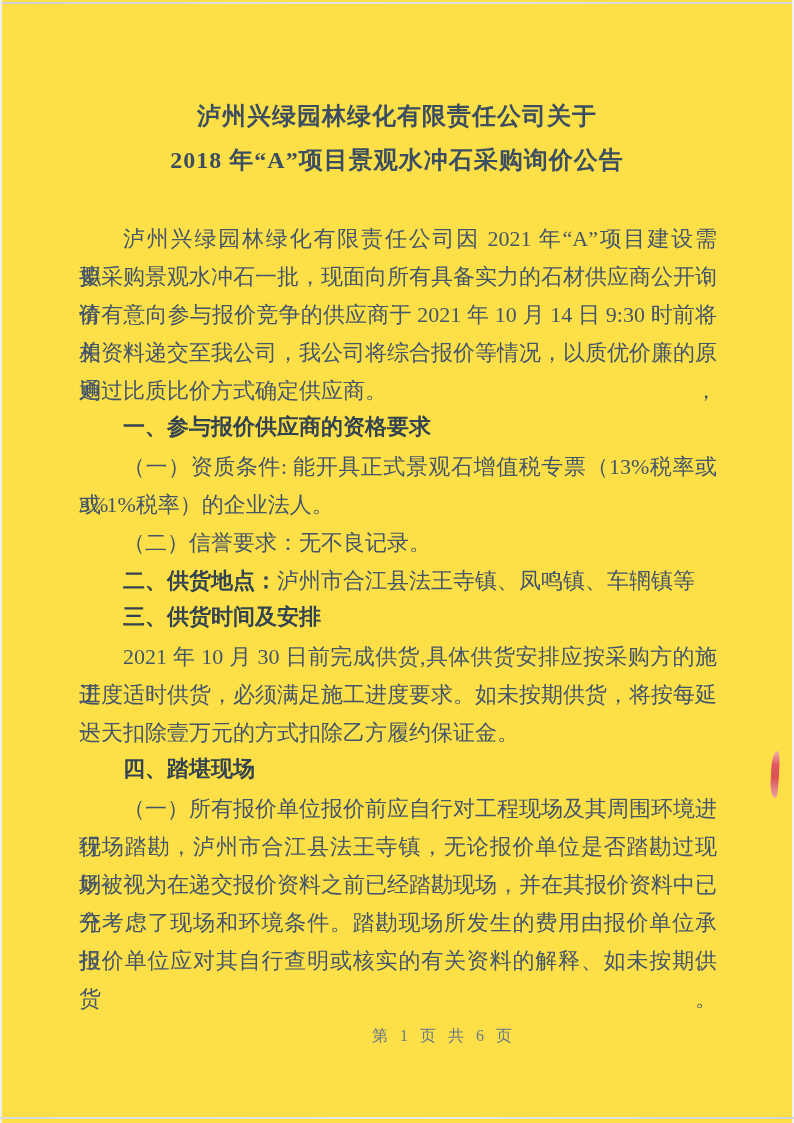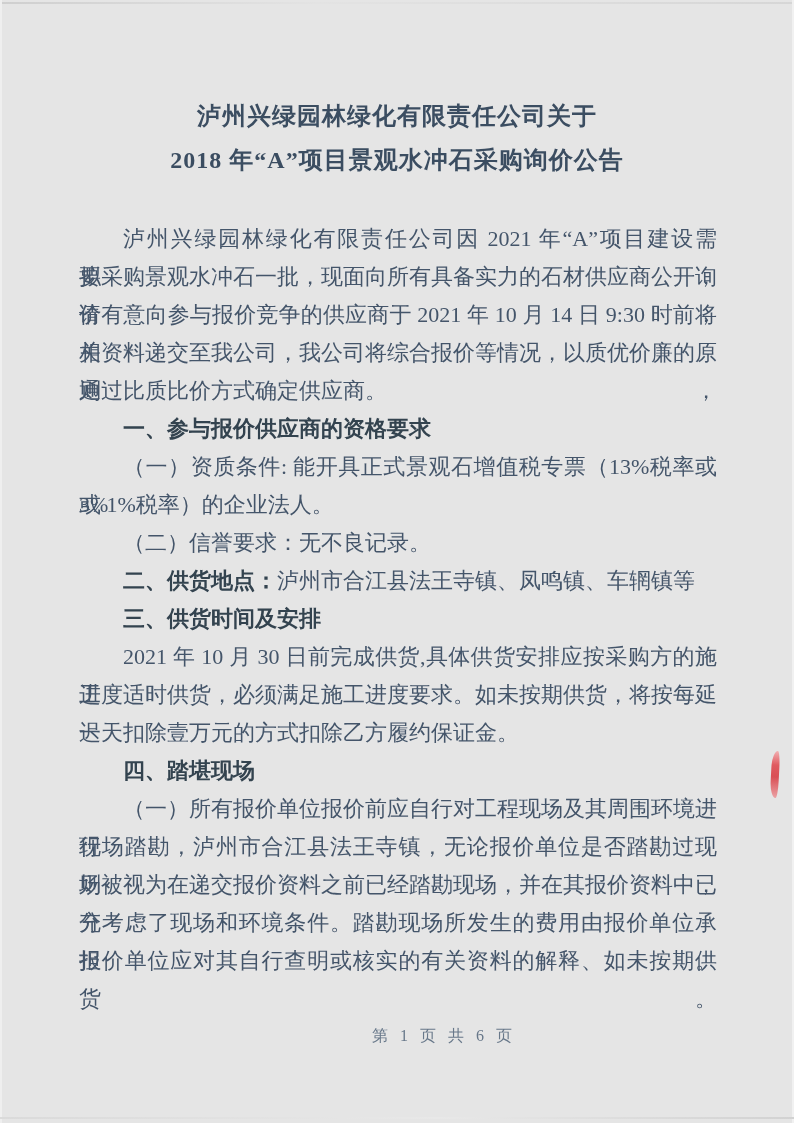--- a/index.html
+++ b/index.html
@@ -6,21 +6,21 @@
   html, body {
     margin: 0;
     padding: 0;
     background: #ffffff;
   }
   .page {
     position: relative;
     width: 794px;
     height: 1123px;
     margin: 0 auto;
-    background: #e5e5e5;
+    background: #fde047;
     overflow: hidden;
     font-family: "Liberation Serif", "DejaVu Serif", serif;
   }
   
   .scan-edge { position: absolute; left: 0; right: 0; }
   .scan-edge.top { top: 2px; height: 2px; background: linear-gradient(90deg,#cfcfcf,#e3e3e3 40%,#d6d6d6); }
   .scan-edge.bottom { bottom: 4px; height: 2px; background: linear-gradient(90deg,#dadada,#e8e8e8 55%,#d2d2d2); }
   .scan-edge.left { top:0; bottom:0; left:0; right:auto; width:2px; background:#efefef; }
   .scan-edge.right { top:0; bottom:0; left:auto; right:0; width:2px; background:#f1f1f1; }
 
@@ -51,21 +51,21 @@
     white-space: nowrap;
   }
   .line.fill {
     white-space: normal;
     text-align: justify;
     text-align-last: justify;
   }
   .line.indent { text-indent: 44px; }
   .line.heading,
   .inline-heading {
-    font-family: Liberation Serif, serif;
+    font-family: Liberation Mono, monospace;
     font-weight: bold;
     color: #33434f;
   }
 
   .footer {
     position: absolute;
     top: 1026px;
     left: 0;
     width: 100%;
     text-align: center;

